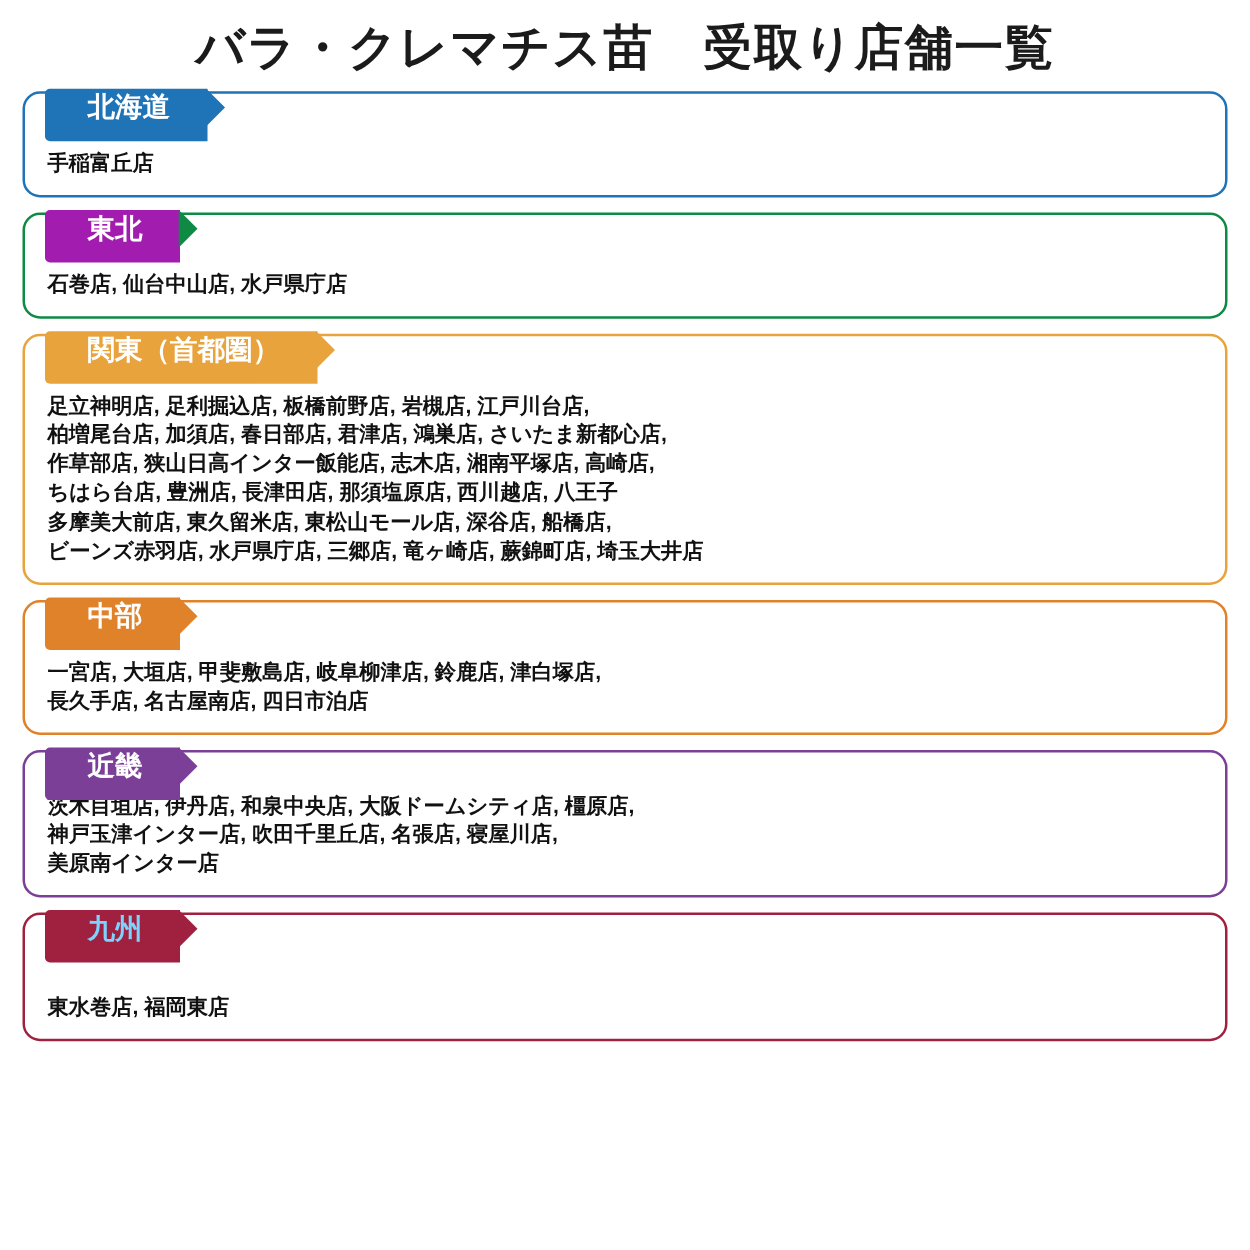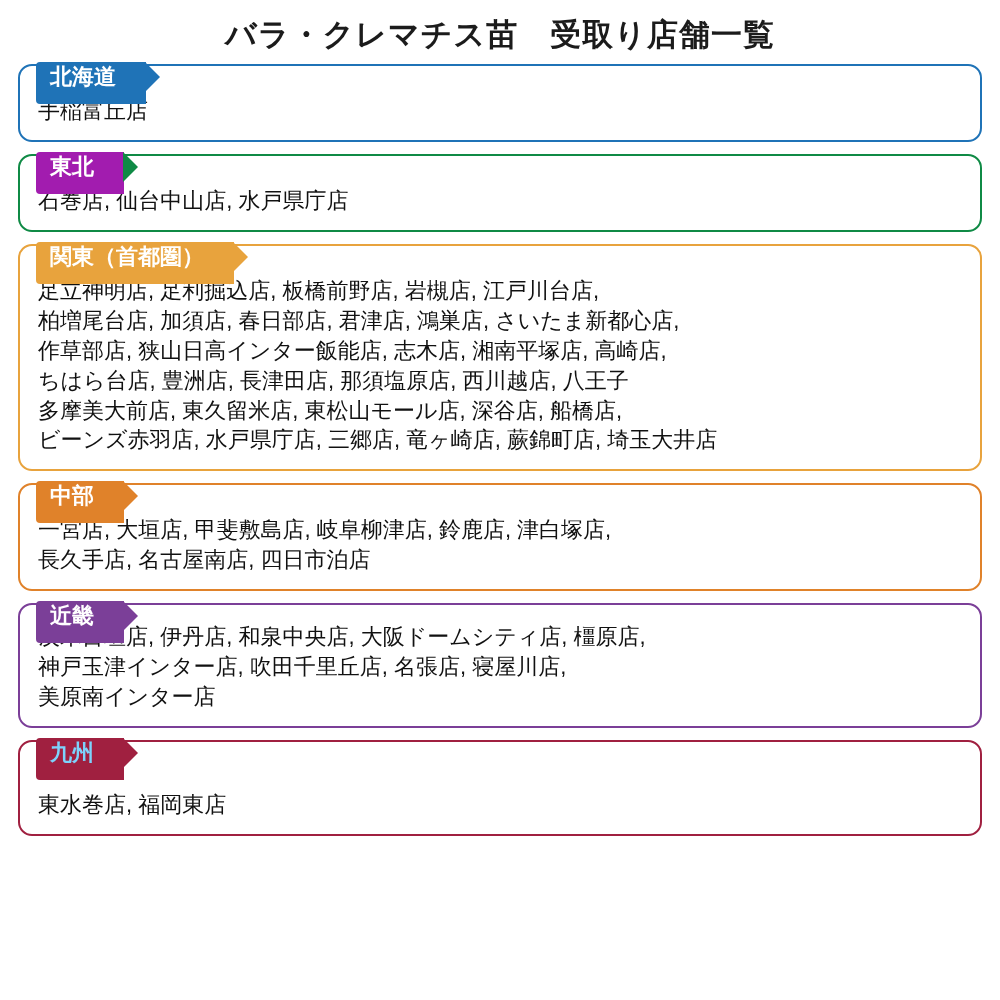--- a/index.html
+++ b/index.html
@@ -15,21 +15,21 @@
   }
   .page {
     position: relative;
     width: 1000px;
     height: 1000px;
     box-sizing: border-box;
     padding: 14px 18px 10px 18px;
   }
   .page-title {
     text-align: center;
-    font-size: 31px;
+    font-size: 39px;
     font-weight: bold;
     letter-spacing: 1px;
     color: #1b1b1b;
     margin: 4px 0 12px 0;
     line-height: 1.1;
     white-space: nowrap;
   }
   .section {
     position: relative;
     margin-bottom: 12px;
@@ -40,45 +40,46 @@
     padding: 26px 18px 14px 18px;
     box-sizing: border-box;
     min-height: 62px;
   }
   .section-label {
     position: absolute;
     top: -2px;
     left: 18px;
     height: 42px;
     line-height: 30px;
-    padding: 0 30px 0 14px;
+    padding: 0 30px 0 34px;
     color: #ffffff;
     font-size: 22px;
     font-weight: bold;
     border-radius: 4px 0 0 4px;
     white-space: nowrap;
     z-index: 2;
   }
   .section-label::after {
     content: "";
     position: absolute;
     right: -14px;
     top: 0;
     width: 0;
     height: 0;
     border-top: 15px solid transparent;
     border-bottom: 15px solid transparent;
     border-left: 15px solid currentColor;
   }
   .stores {
-    font-size: 22px;
-    font-weight: normal;
+    font-size: 17px;
+    font-weight: bold;
     line-height: 1.36;
     color: #111111;
     word-break: keep-all;
+    margin-top: 14px;
   }
   
   .s-hokkaido .section-body { min-height: 76px; padding-top: 30px; }
   .s-tohoku .section-body { min-height: 76px; padding-top: 30px; }
   .s-kanto .section-body { padding-top: 30px; }
   .s-chubu .section-body { padding-top: 30px; }
   .s-kinki .section-body { padding-top: 17px; }
   .s-kyushu .section-body { min-height: 74px; padding-top: 48px; }
 </style>
 <style>.s-hokkaido .section-label::after{border-left-color:#1f73b7;}.s-tohoku .section-label::after{border-left-color:#0f8a45;}.s-kanto .section-label::after{border-left-color:#e8a33d;}.s-chubu .section-label::after{border-left-color:#e0822a;}.s-kinki .section-label::after{border-left-color:#7b3f98;}.s-kyushu .section-label::after{border-left-color:#a02040;}</style></head>

